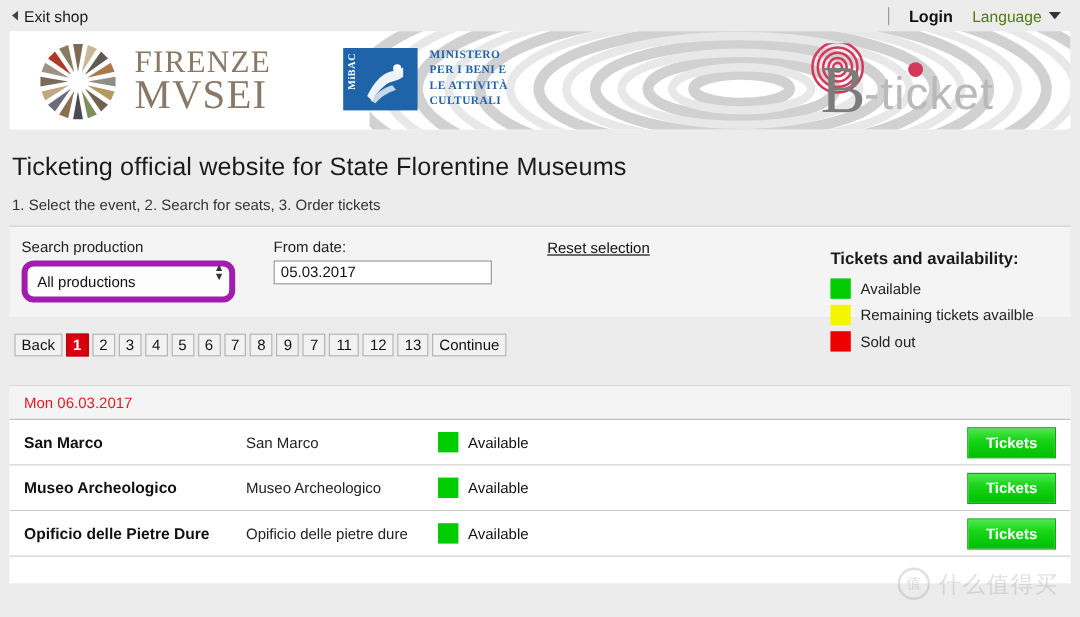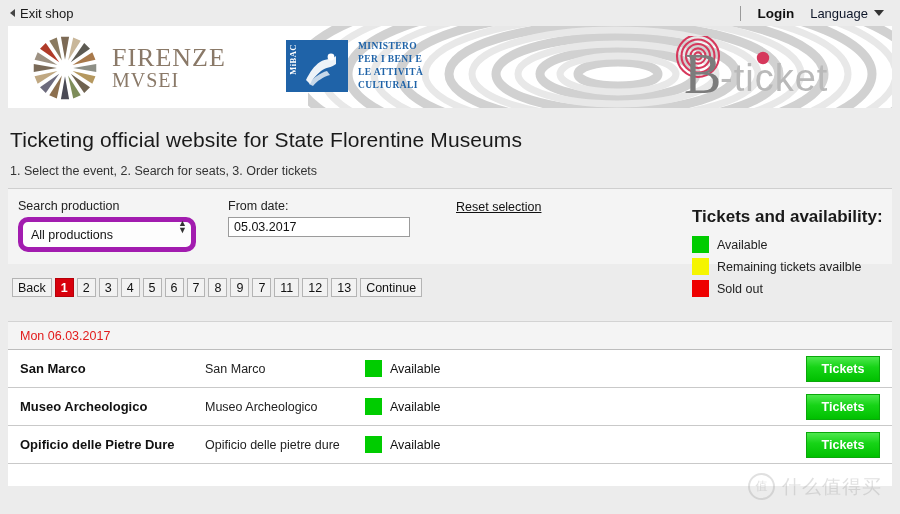--- a/index.html
+++ b/index.html
@@ -20,21 +20,21 @@
   }
   .exit-shop{display:flex;align-items:center;gap:5px;cursor:pointer;}
   .exit-caret{
     width:0;height:0;border-top:4px solid transparent;border-bottom:4px solid transparent;
     border-right:5px solid #444;display:inline-block;
   }
   .exit-label{font-size:13px;color:#1a1a1a;}
   .topbar-right{margin-left:auto;display:flex;align-items:center;gap:16px;}
   .tb-divider{width:1px;height:15px;background:#9a9a9a;}
   .login-link{font-weight:bold;font-size:13.5px;color:#111;cursor:pointer;}
-  .lang{display:flex;align-items:center;gap:6px;color:#0f172a;font-size:13px;cursor:pointer;}
+  .lang{display:flex;align-items:center;gap:6px;color:#4d7c0f;font-size:13px;cursor:pointer;}
   .lang-caret{
     width:0;height:0;border-left:5px solid transparent;border-right:5px solid transparent;
     border-top:6px solid #333;display:inline-block;
   }
 
   
   .header-banner{
     margin:0 8px;height:82px;background:#ffffff;
     position:relative;overflow:hidden;
   }
@@ -44,21 +44,21 @@
   }
   .logo-firenze{
     position:absolute;left:22px;top:8px;display:flex;align-items:center;gap:12px;justify-content:space-between;
   }
   .starburst{width:70px;height:68px;}
   .fm-text{
     font-family:"Liberation Serif","DejaVu Serif",serif;
     color:#8a7968;line-height:.95;letter-spacing:1px;
   }
   .fm-text .l1{font-size:26px;display:block;}
-  .fm-text .l2{font-size:20px;display:block;}
+  .fm-text .l2{font-size:34px;display:block;}
 
   .logo-mibac{position:absolute;left:278px;top:14px;display:flex;gap:10px;align-items:flex-start;}
   .mibac-box{width:62px;height:52px;background:#1f63a8;position:relative;}
   .mibac-word{
     position:absolute;left:2px;top:4px;writing-mode:vertical-rl;transform:rotate(180deg);
     color:#fff;font-size:8.5px;font-weight:bold;letter-spacing:.5px;
     font-family:"Liberation Serif",serif;
   }
   .mibac-emblem{position:absolute;left:14px;top:4px;}
   .mibac-text{
@@ -143,21 +143,21 @@
     width:72px;height:24px;border:1px solid #0aa80a;
     background:linear-gradient(180deg,#4ee84e 0%,#17d417 42%,#00c000 100%);
     color:#fff;font-weight:bold;font-size:12.5px;
     display:flex;align-items:center;justify-content:center;cursor:pointer;
     font-family:"Liberation Sans",sans-serif;
   }
   .results-foot{height:22px;background:#fff;}
 
   
   .sidebar{position:absolute;left:692px;top:207px;width:200px;}
-  .sb-title{font-weight:bold;font-size:17px;color:#1a1a1a;margin-bottom:9px;}
+  .sb-title{font-weight:bold;font-size:14px;color:#1a1a1a;margin-bottom:9px;}
   .sb-item{display:flex;align-items:center;gap:8px;margin-bottom:5px;font-size:12.5px;color:#222;}
 
   
   .watermark{
     position:absolute;right:18px;bottom:14px;display:flex;align-items:center;gap:7px;
     opacity:.30;pointer-events:none;
   }
   .wm-circle{
     width:23px;height:23px;border-radius:50%;border:2px solid #9b9b9b;
     display:flex;align-items:center;justify-content:center;

